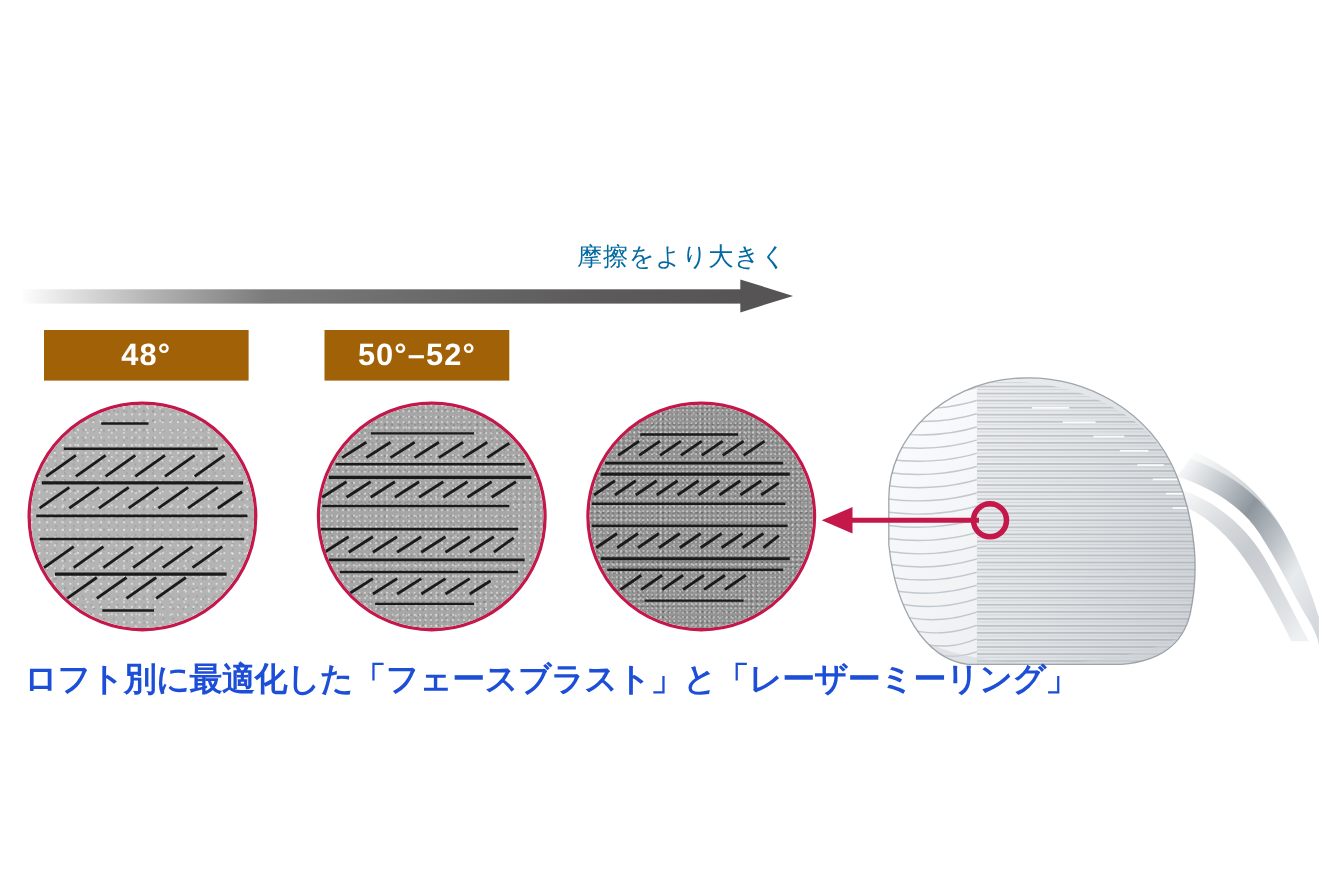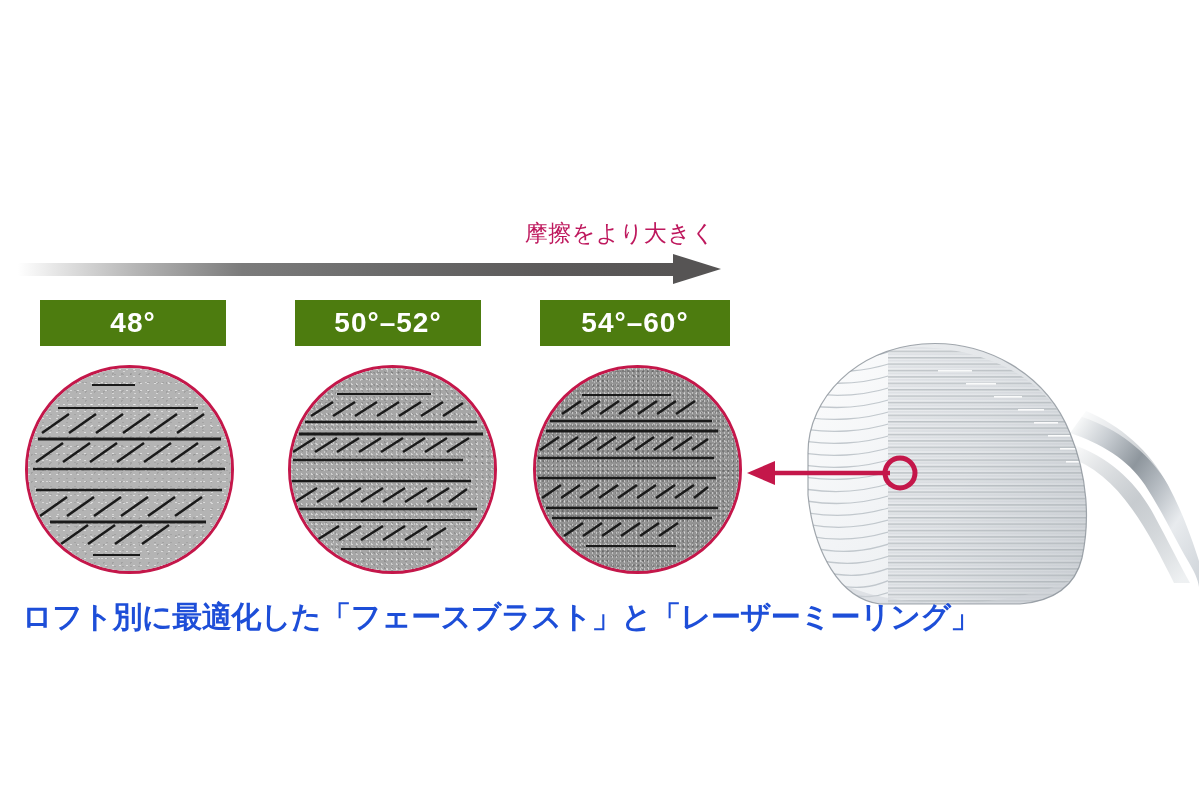--- a/index.html
+++ b/index.html
@@ -20,21 +20,21 @@
 
   
   .friction-caption {
     position: absolute;
     left: 460px;
     top: 218px;
     width: 320px;
     text-align: center;
     font-size: 23px;
     font-weight: 500;
-    color: #be185d;
+    color: #0369a1;
     letter-spacing: 0.5px;
     white-space: nowrap;
   }
   .arrow-wrap {
     position: absolute;
     left: 18px;
     top: 255px;
     width: 700px;
     height: 30px;
   }
@@ -61,32 +61,32 @@
     height: 0;
     border-top: 15px solid transparent;
     border-bottom: 15px solid transparent;
     border-left: 48px solid #565454;
   }
 
   
   .chip {
     position: absolute;
     height: 46px;
-    background: #4d7c0f;
+    background: #a16207;
     color: #ffffff;
     font-size: 28px;
     font-weight: 700;
     letter-spacing: 1px;
     display: flex;
     align-items: center;
     justify-content: center;
     top: 300px;
   }
   .chip-0 { left: 40px;  width: 186px; }
-  .chip-1 { left: 295px; width: 186px; }
+  .chip-1 { left: 295px; width: 168px; }
   .chip-2 { left: 540px; width: 190px; }
 
   
   .face-circle {
     position: absolute;
     top: 365px;
     width: 209px;
     height: 209px;
     border-radius: 50%;
     border: 3px solid #c4174a;
@@ -170,23 +170,20 @@
   <div class="arrow-wrap">
     <div class="arrow-shaft"></div>
     <div class="arrow-head"></div>
   </div>
 
   <div class="chip chip-0">
     <span>48°</span>
   </div>
   <div class="chip chip-1">
     <span>50°–52°</span>
-  </div>
-  <div class="chip chip-2">
-    <span>54°–60°</span>
   </div>
 
   <div class="face-circle fc-0">
     <div class="blast blast-0"></div>
     <svg class="grooves" viewBox="0 0 203 203">
       <g stroke="#1a1a1a" stroke-linecap="butt">
         <line x1="64" y1="17" x2="107" y2="17" stroke-width="2.2"></line>
         <line x1="30" y1="40" x2="170" y2="40" stroke-width="2.2"></line>
         <g stroke-width="2.6">
           <line x1="14" y1="65" x2="41" y2="46"></line>

